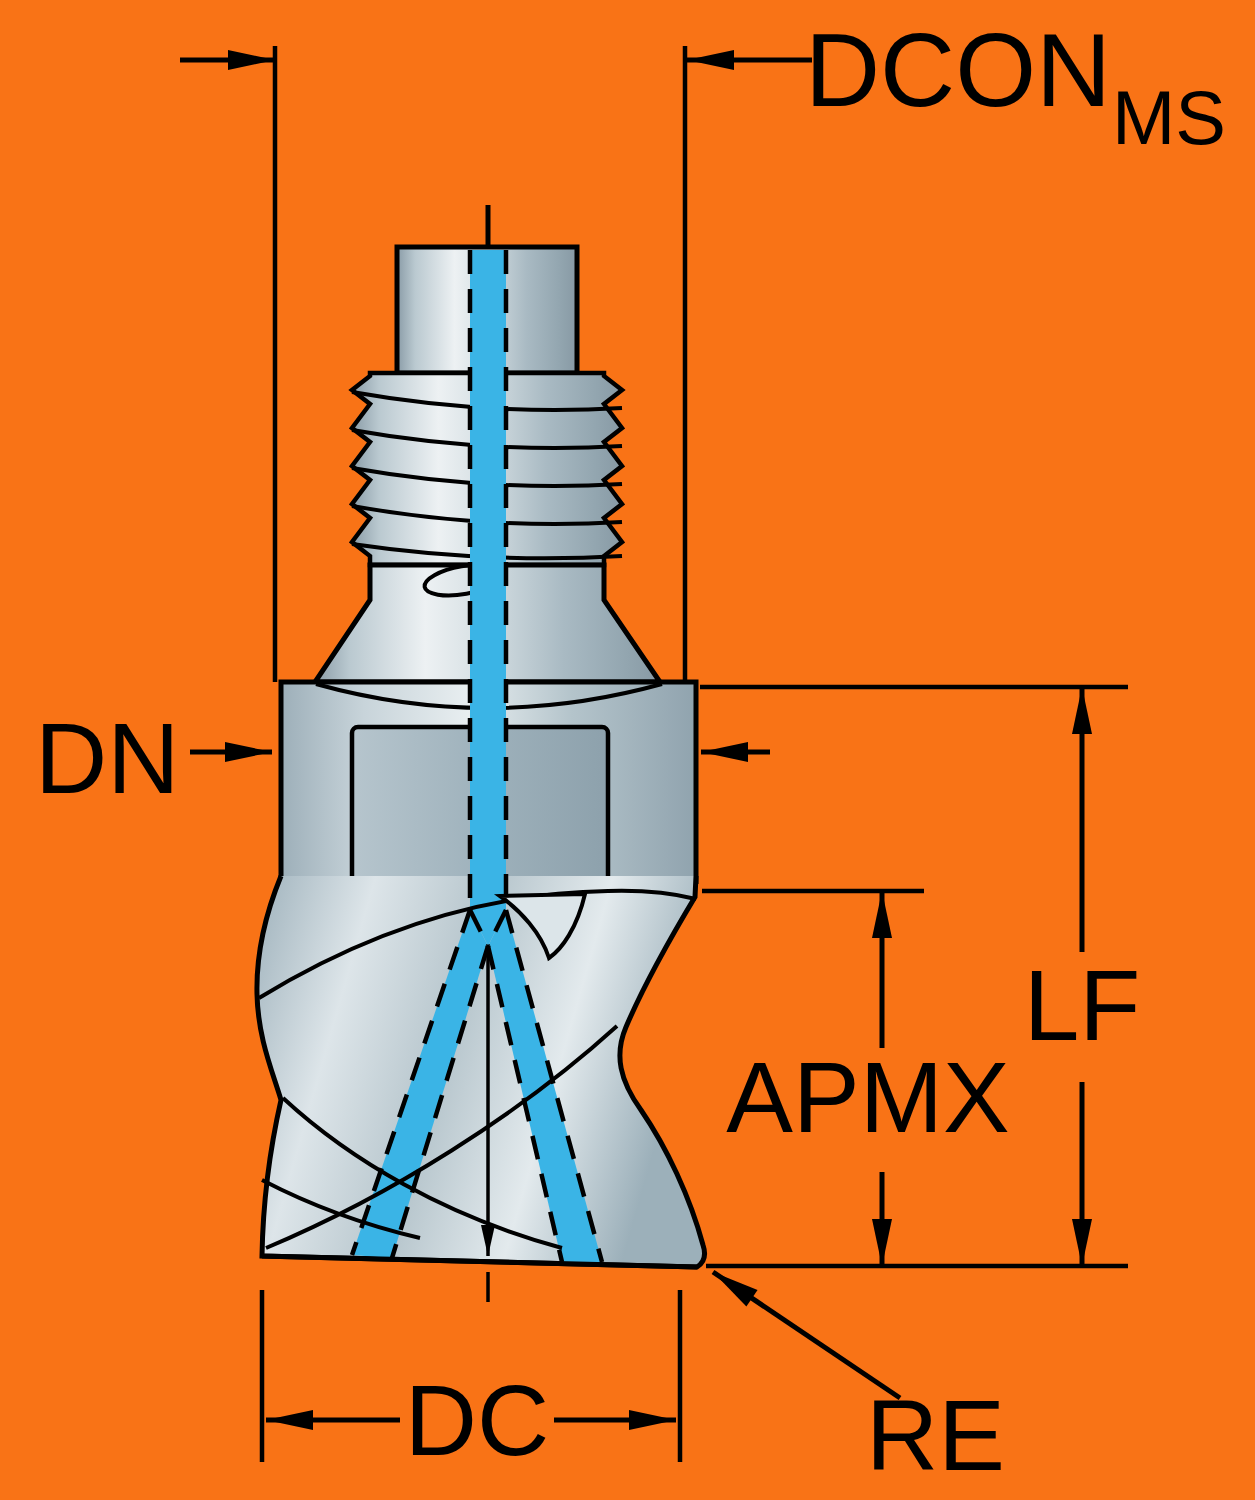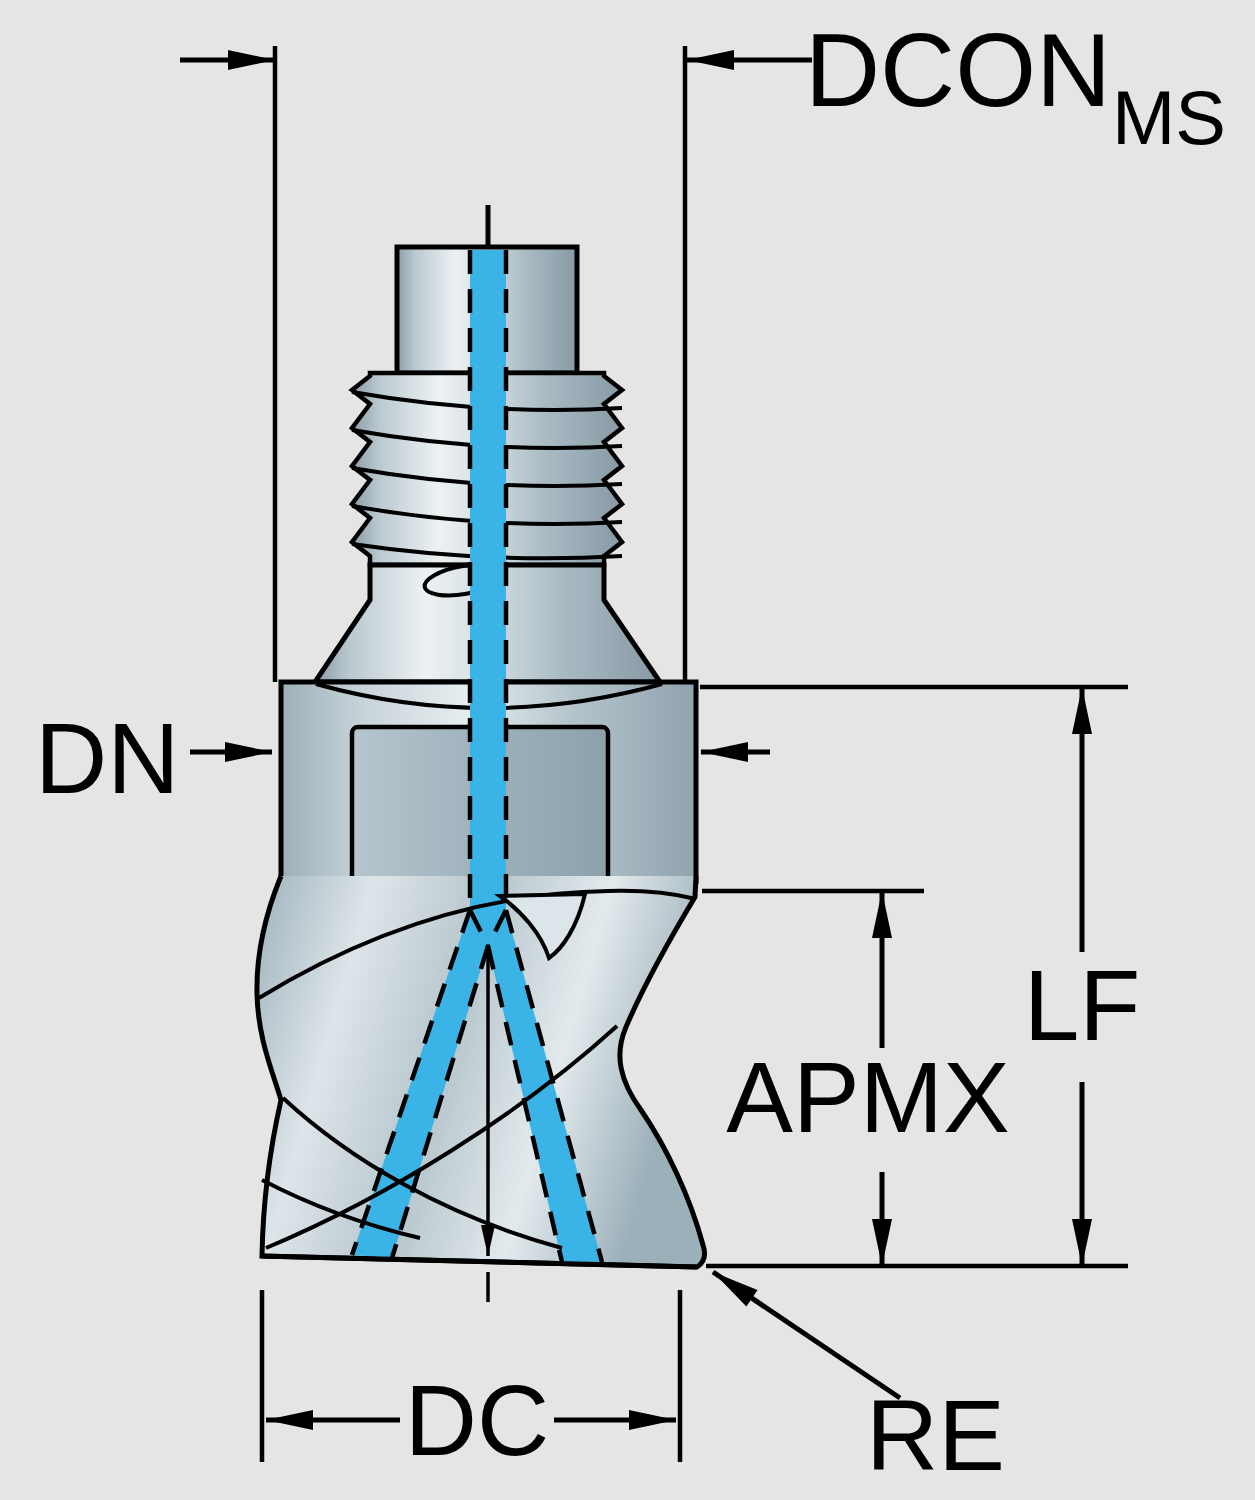--- a/index.html
+++ b/index.html
@@ -4,21 +4,21 @@
 <style>
   html, body {
     margin: 0;
     padding: 0;
     background: #ffffff;
   }
   .stage {
     position: relative;
     width: 1255px;
     height: 1500px;
-    background: #e5e5e5;
+    background: #f97316;
     overflow: hidden;
   }
   svg { display: block; }
   .lbl {
     font-family: "Liberation Sans", "DejaVu Sans", sans-serif;
     fill: #000000;
   }
   .outline  { stroke: #000000; fill: none; }
   .dimline  { stroke: #000000; fill: none; stroke-width: 5; }
   .extline  { stroke: #000000; fill: none; stroke-width: 4.5; }

